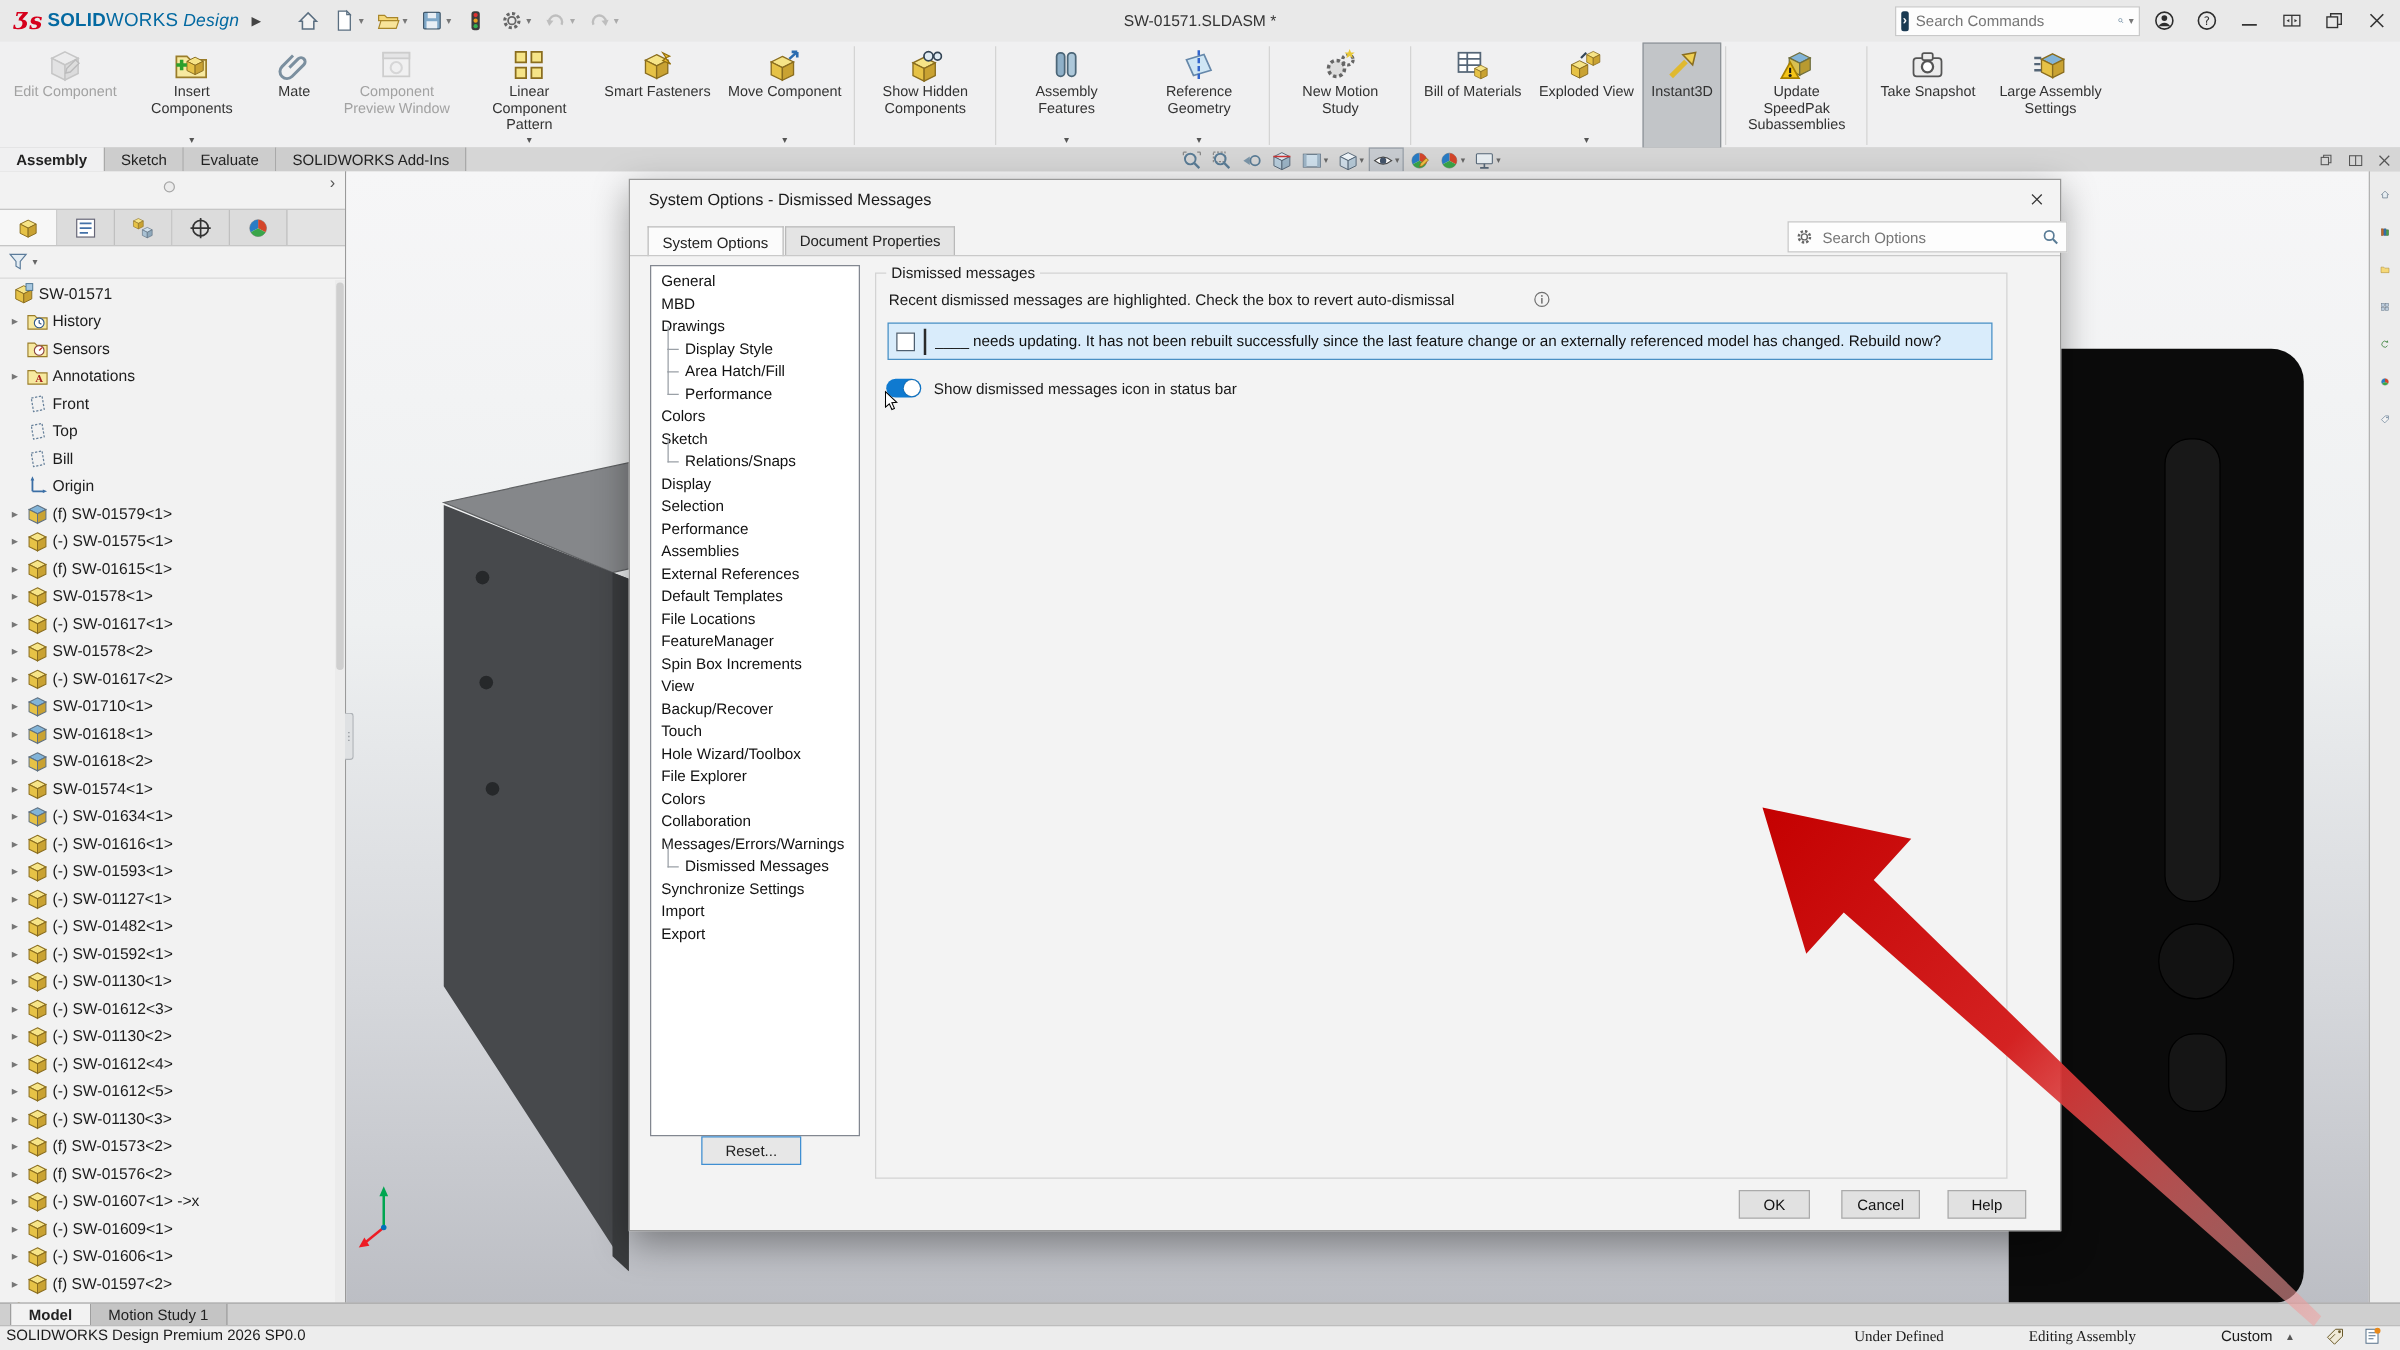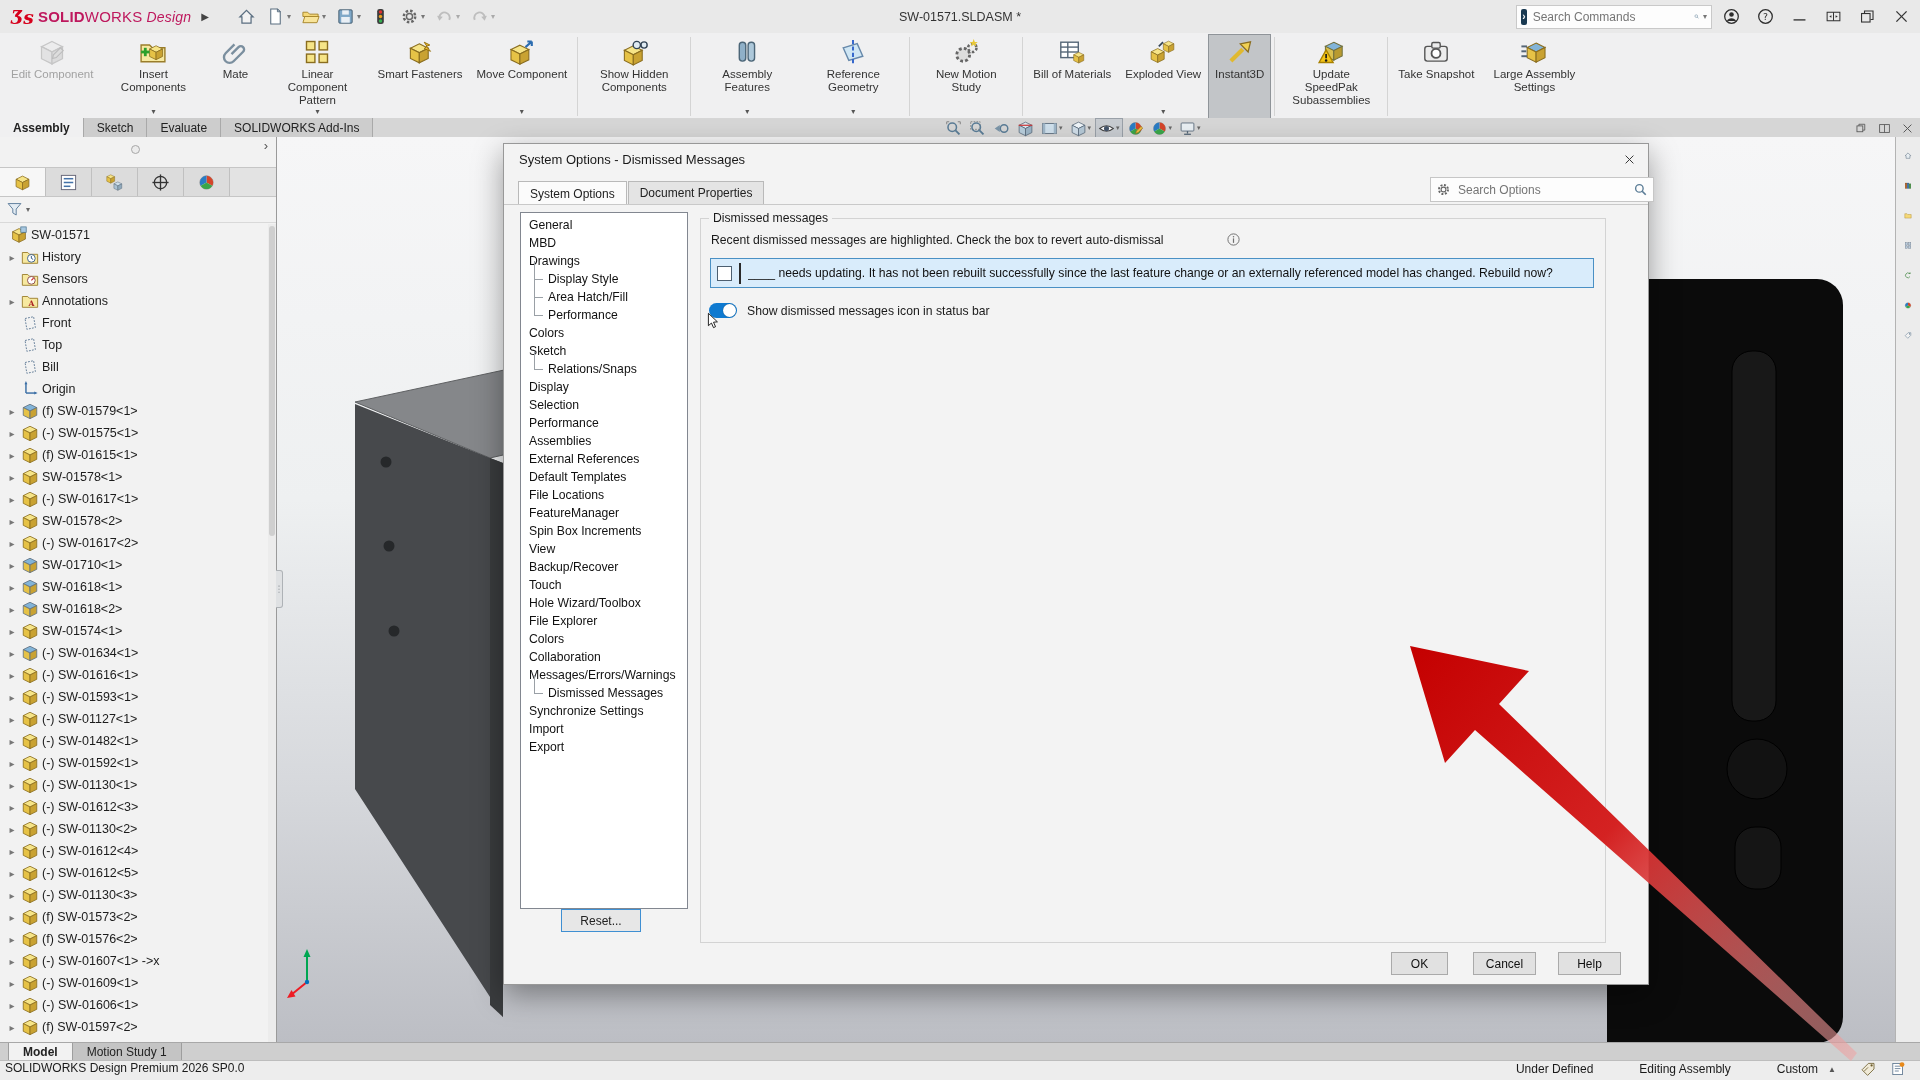--- a/index.html
+++ b/index.html
@@ -4,21 +4,21 @@
 <style>
   html,body{margin:0;padding:0;}
   body{width:1920px;height:1080px;overflow:hidden;font-family:"Liberation Sans",sans-serif;font-size:12px;color:#222;background:#f0f0f0;position:relative;-webkit-user-select:none;}
   .ic{display:inline-block;line-height:0;}
   .ic svg{display:block;}
 
   
   #titlebar{position:absolute;top:0;left:0;width:1920px;height:33px;background:#e9e9e9;border-bottom:1px solid #d7d7d7;display:flex;align-items:center;}
   .logo{display:flex;align-items:center;gap:4px;padding:0 8px;height:33px;}
   .logo .mark{width:26px;height:22px;}
-  .brand{font-size:15px;color:#be185d;letter-spacing:.2px;}
+  .brand{font-size:15px;color:#0369a1;letter-spacing:.2px;}
   .brand b{font-weight:bold;}
   .brand .suffix{font-style:italic;margin-left:4px;font-size:14px;}
   .logo-expand{color:#444;font-size:10px;margin-left:6px;}
   #qat{display:flex;align-items:center;margin-left:16px;gap:2px;}
   .qa{display:flex;align-items:center;background:none;border:none;padding:3px 4px;gap:2px;}
   .qa .ic{width:19px;height:19px;}
   .qa .dd{font-size:8px;color:#777;}
   .qa:not(.dropdown) .dd{display:none;}
   .qa.disabled{opacity:.55;}
   #doc-title{position:absolute;left:0;right:0;top:0;height:33px;display:flex;align-items:center;justify-content:center;font-size:12.5px;color:#333;pointer-events:none;}
@@ -126,21 +126,21 @@
   
   #arrow-layer{position:absolute;left:1380px;top:620px;width:540px;height:460px;z-index:50;pointer-events:none;}
 
   
   #modeltabs{position:absolute;left:0;bottom:19px;width:1920px;height:18px;background:#cfcfcf;border-top:1px solid #a8a8a8;display:flex;padding-left:8px;}
   .mtab{height:18px;padding:0 14px;display:flex;align-items:center;font-size:12px;background:#c4c4c4;border-right:1px solid #9e9e9e;color:#222;}
   .mtab.active{background:#f2f2f2;font-weight:bold;border-left:1px solid #9e9e9e;}
   #statusbar{position:absolute;left:0;bottom:0;width:1920px;height:19px;background:#ededed;border-top:1px solid #bdbdbd;display:flex;align-items:flex-start;font-size:12px;color:#1a1a1a;}
   #status-left{padding-left:5px;}
   #status-right{margin-left:auto;display:flex;align-items:center;gap:0;}
-  #status-right .sr{margin-right:46px;}
+  #status-right .sr{margin-right:68px;font-family:Liberation Serif, serif;}
   #status-config{margin-right:10px;}
   #status-config-dd{font-size:8px;color:#555;margin-right:24px;}
   .sicon{width:16px;height:16px;margin-right:14px;}
 </style>
 </head>
 <body>
 
 <div id="titlebar">
   <div class="logo">
     <span class="ic mark">
@@ -322,20 +322,31 @@
         <span class="rlbl">Insert Components</span>
         <span class="dd">▾</span>
       </div>
       <div class="rbtn">
         <span class="ic">
           <svg viewBox="0 0 20 20" width="100%" height="100%">
             <path d="M7.5,11.5 L12.5,6.5 a2.3,2.3 0 0 1 3.3,3.3 L9,16.6 a4,4 0 0 1 -5.7,-5.7 L9.6,4.6" fill="none" stroke="#7b8f9f" stroke-width="1.7"></path>
           </svg>
         </span>
         <span class="rlbl">Mate</span>
+        <span class="dd"></span>
+      </div>
+      <div class="rbtn disabled">
+        <span class="ic">
+          <svg viewBox="0 0 20 20" width="100%" height="100%">
+            <rect x="2.5" y="3" width="15" height="13.5" fill="#f2f2f2" stroke="#9a9a9a"></rect>
+            <rect x="2.5" y="3" width="15" height="3.2" fill="#d6d6d6" stroke="#9a9a9a"></rect>
+            <circle cx="10" cy="11.5" r="3.2" fill="none" stroke="#a9b2ba" stroke-width="1.2"></circle>
+          </svg>
+        </span>
+        <span class="rlbl">Component Preview Window</span>
         <span class="dd"></span>
       </div>
       <div class="rbtn">
         <span class="ic">
           <svg viewBox="0 0 20 20" width="100%" height="100%">
             <g fill="#f6e487" stroke="#8a6d1f">
               <rect x="2.5" y="2.5" width="6" height="6"></rect>
               <rect x="11.5" y="2.5" width="6" height="6"></rect>
               <rect x="2.5" y="11.5" width="6" height="6"></rect>
               <rect x="11.5" y="11.5" width="6" height="6"></rect>

